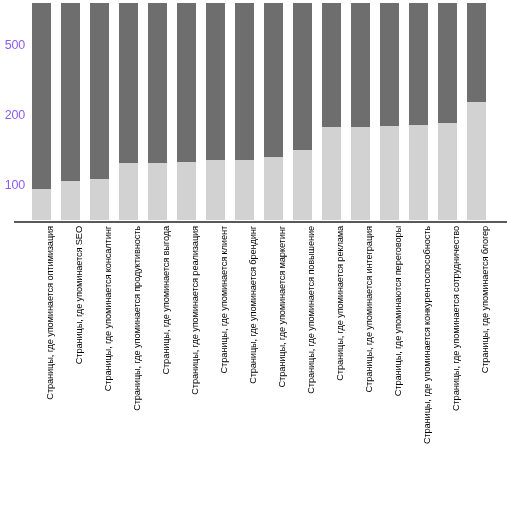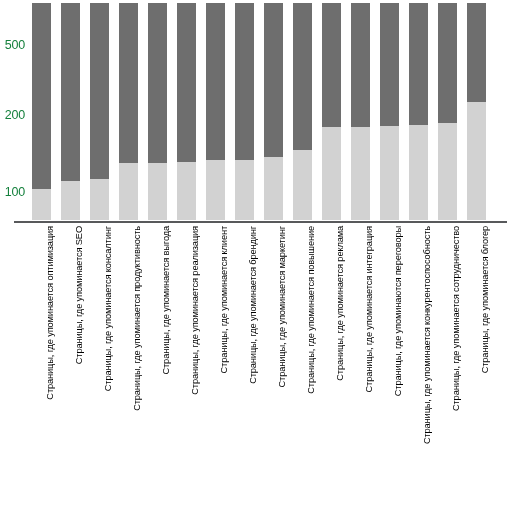--- a/index.html
+++ b/index.html
@@ -18,21 +18,21 @@
     left:28px; top:0px;
     width:479px; height:222px;
   }
   .y-axis-labels{
     position:absolute;left:0;top:0;width:28px;height:222px;
   }
   .y-tick-label{
     position:absolute;
     right:3px;
     font-size:12.5px;
-    color:#15803d;
+    color:#8b5cf6;
     line-height:1;
     transform:translateY(-50%);
     white-space:nowrap;
     letter-spacing:-0.2px;
   }
   .baseline{
     position:absolute;
     left:14px;
     top:221px;
     width:493px;
@@ -64,21 +64,21 @@
     white-space:nowrap;
     letter-spacing:-0.15px;
   }
 </style>
 </head>
 <body>
 
 <div id="chart-root">
 
   <div class="y-axis-labels">
-      <div class="y-tick-label" style="top: 185px; margin-top: 7px;">100</div>
+      <div class="y-tick-label" style="top: 185px;">100</div>
       <div class="y-tick-label" style="top: 115px;">200</div>
       <div class="y-tick-label" style="top: 45px;">500</div>
     </div>
 
   <div class="plot">
     <div class="bars-layer">
         <div class="bar" style="left: 4px; width: 19px; height: 217px;">
           <div class="seg-dark" style="height: 185.85px;"></div>
           <div class="seg-light" style="height: 31.15px;"></div>
         </div>

